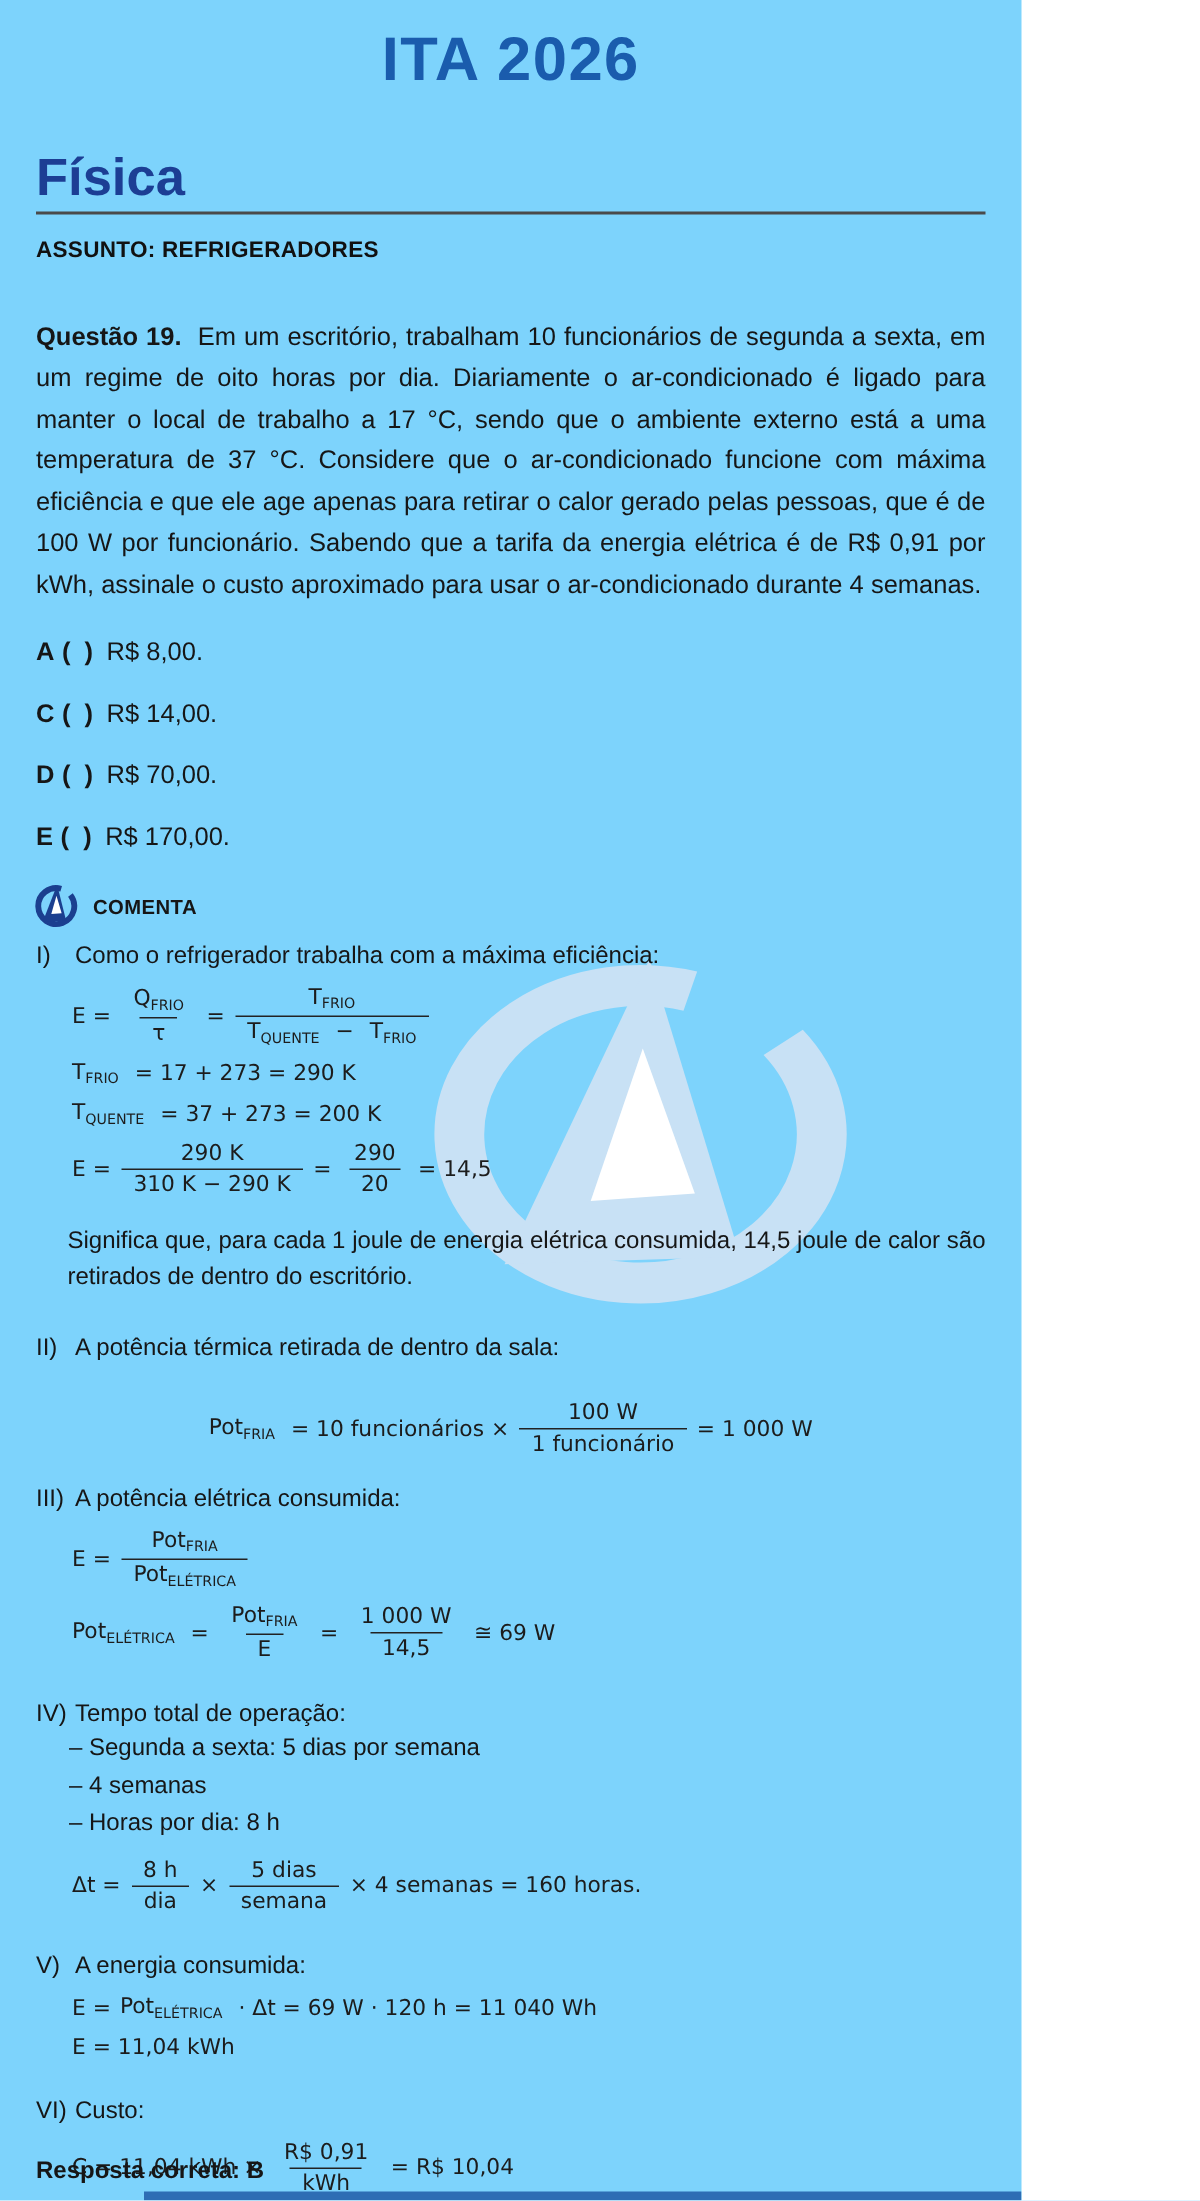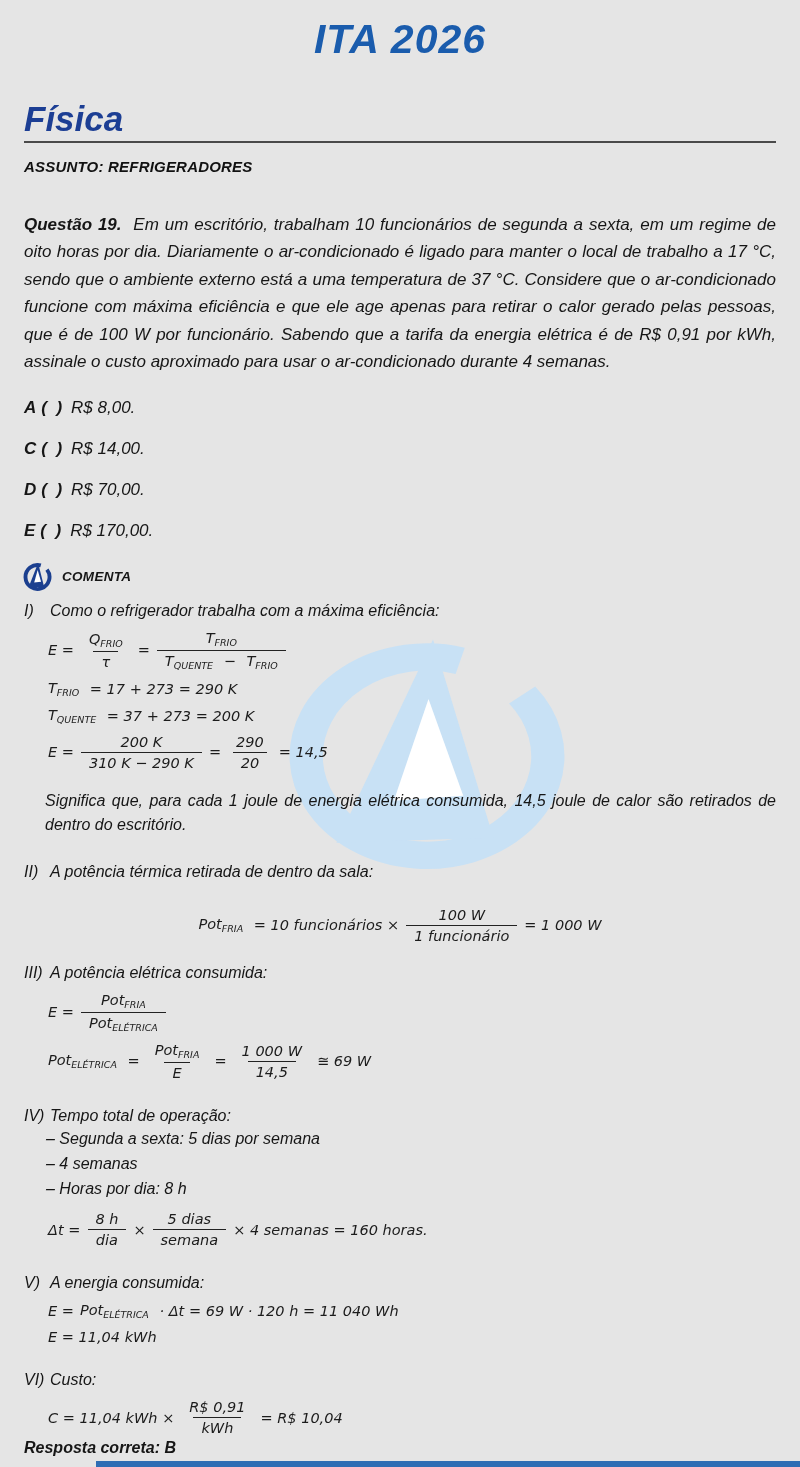--- a/index.html
+++ b/index.html
@@ -1,17 +1,17 @@
 <!DOCTYPE html>
 <html><head>
 <meta charset="utf-8">
 <style>
   html,body{margin:0;padding:0;background:#fff;}
-  .page{position:relative;width:800px;height:1467px;background:#e5e5e5;overflow:hidden;
-        font-family:"Liberation Sans",sans-serif;color:#161616;font-style:italic;}
+  .page{position:relative;width:681px;height:1467px;background:#7dd3fc;overflow:hidden;
+        font-family:"Liberation Sans",sans-serif;color:#161616;}
   .watermark{position:absolute;left:276px;top:632px;width:302px;height:248px;z-index:0;}
   .content{position:relative;z-index:1;}
 
   .title{color:#1A5CAD;font-size:41px;font-weight:bold;text-align:center;margin:16px 0 0;letter-spacing:1px;}
   .subject-wrap{margin:38px 24px 0;border-bottom:2px solid #4a4a4a;}
   .subject{color:#1C3E94;font-size:35px;font-weight:bold;margin:0;line-height:1.05;padding-bottom:3px;}
   .topic{margin:15px 24px 0;font-weight:bold;font-size:15px;letter-spacing:.2px;color:#111;}
 
   .question{margin:36px 24px 0;font-size:17px;line-height:1.62;text-align:justify;}
   .q-label{font-weight:bold;}
@@ -117,21 +117,21 @@
           <span class="tok"> = 17 + 273 = 290 K</span>
         </div>
       <div class="formula">
           <span class="tok">T<sub>QUENTE</sub></span>
           <span class="tok"> = 37 + 273 = 200 K</span>
         </div>
       <div class="formula">
           <span class="tok">E =</span>
           <span class="frac">
             <span class="num">
-              <span class="tok">200 K</span>
+              <span class="tok">290 K</span>
             </span>
             <span class="den">
               <span class="tok">310 K − 290 K</span>
             </span>
           </span>
           <span class="tok">=</span>
           <span class="frac">
             <span class="num">
               <span class="tok">290</span>
             </span>

